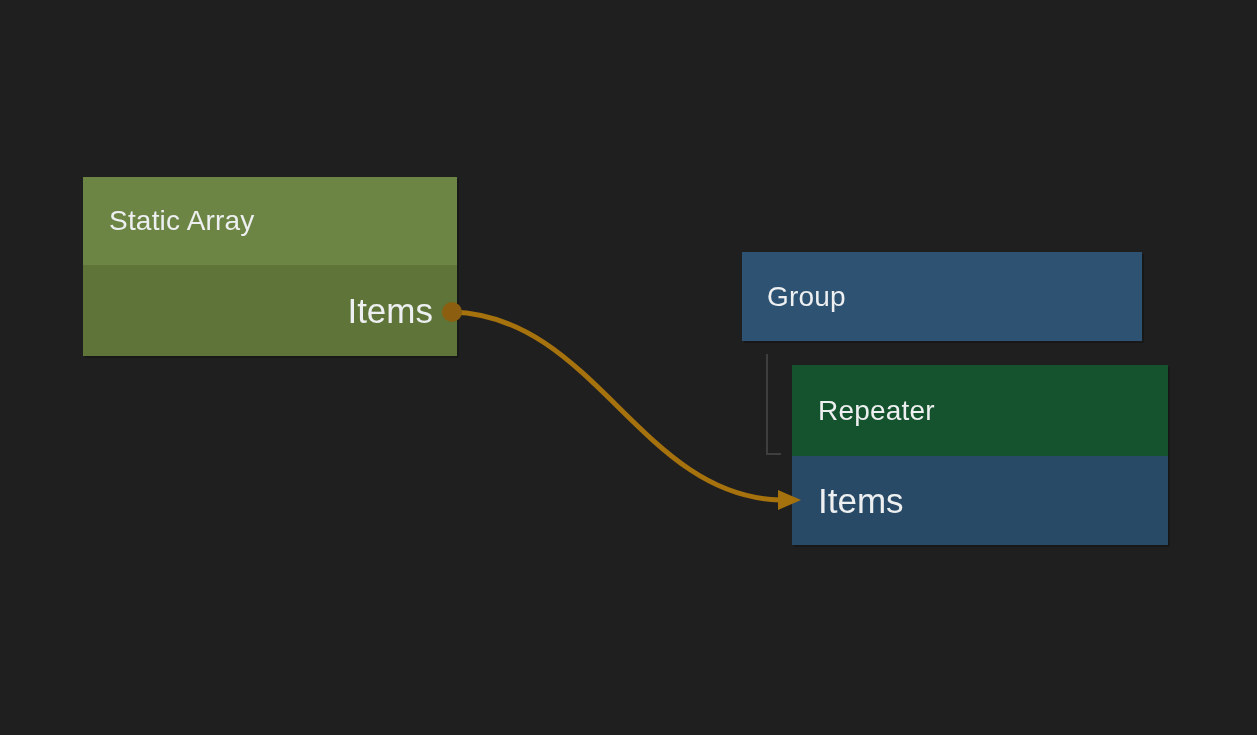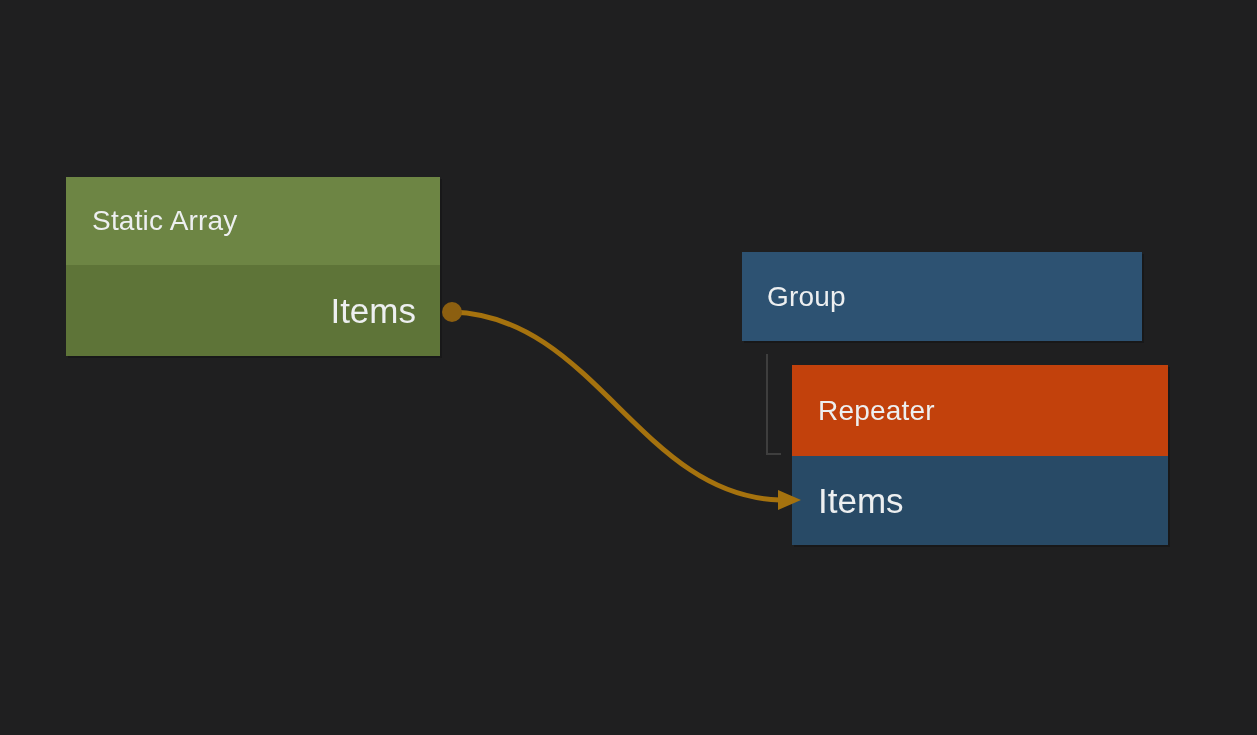--- a/index.html
+++ b/index.html
@@ -36,21 +36,21 @@
     justify-content: flex-end;
     padding-right: 24px;
   }
   .row-in {
     justify-content: flex-start;
     padding-left: 26px;
   }
   .pad-left-26 { padding-left: 26px; }
   .pad-left-25 { padding-left: 25px; }
   
-  #node-static-array { left: 66px;  top: 177px; width: 374px; }
+  #node-static-array { left: 83px;  top: 177px; width: 374px; }
   #sa-header  { height: 88px; }
   #sa-body    { height: 91px; }
   #node-group { left: 742px; top: 252px; width: 375px; height: 89px; }
   #node-repeater { left: 792px; top: 365px; width: 376px; }
   #rp-header  { height: 91px; }
   #rp-body    { height: 89px; }
   
   .wires {
     position: absolute;
     left: 0; top: 0;
@@ -73,21 +73,21 @@
     <div class="port-row row-out" id="sa-body" data-interactable="true" style="background-color: rgb(94, 116, 56);">
       <span class="port-label" data-interactable="false">Items</span>
     </div>
   </div>
 
   <div class="node node-header pad-left-25" id="node-group" data-interactable="true" style="background-color: rgb(45, 82, 114);">
     <span class="node-title" data-interactable="false">Group</span>
   </div>
 
   <div class="node" id="node-repeater" data-interactable="true">
-    <div class="node-header pad-left-26" id="rp-header" data-interactable="true" style="background-color: #c2410c;">
+    <div class="node-header pad-left-26" id="rp-header" data-interactable="true" style="background-color: #14532d;">
       <span class="node-title" data-interactable="false">Repeater</span>
     </div>
     <div class="port-row row-in" id="rp-body" data-interactable="true" style="background-color: rgb(40, 74, 102);">
       <span class="port-label" data-interactable="false">Items</span>
     </div>
   </div>
 
   <svg class="wires" viewBox="0 0 1257 735" xmlns="http://www.w3.org/2000/svg">
 
     <path d="M 767 354 L 767 454 L 781 454" fill="none" stroke-width="2" data-interactable="false" stroke="#3e3e3e"></path>

